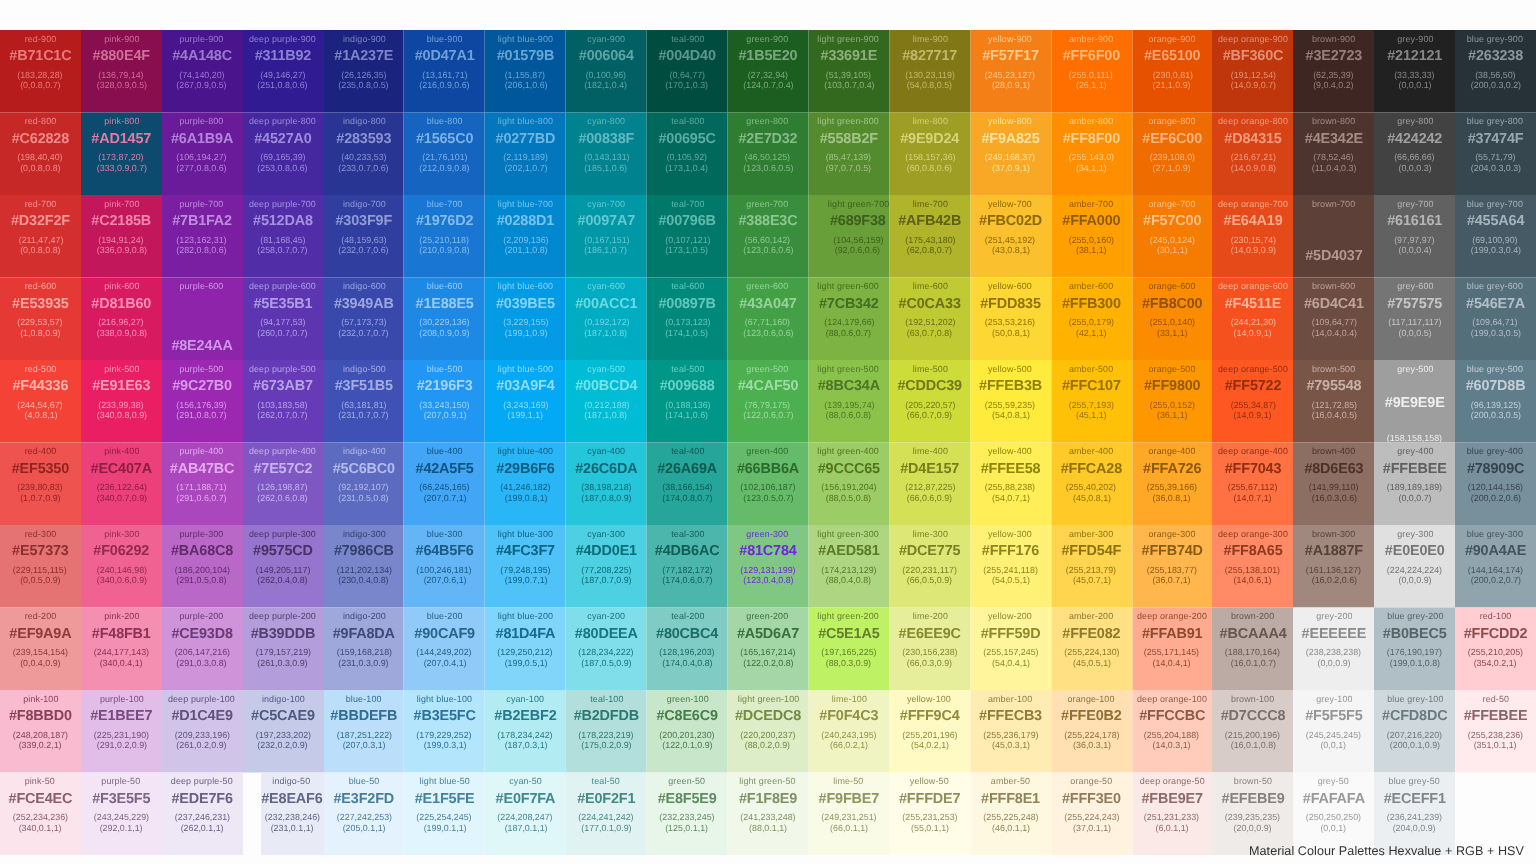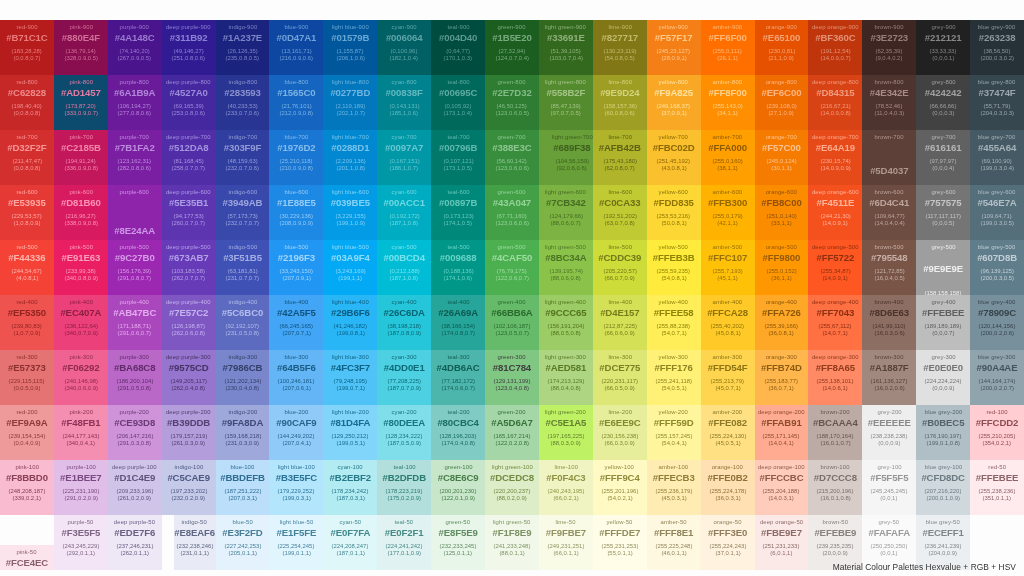--- a/index.html
+++ b/index.html
@@ -798,21 +798,21 @@
         <div class="chex">#4DD0E1</div>
         <div class="crgb">(77,208,225)</div>
         <div class="chsv">(187,0.7,0.9)</div>
       </div>
       <div class="cell" style="background: rgb(77, 182, 172); color: rgb(17, 94, 86);">
         <div class="cname">teal-300</div>
         <div class="chex">#4DB6AC</div>
         <div class="crgb">(77,182,172)</div>
         <div class="chsv">(174,0.6,0.7)</div>
       </div>
-      <div class="cell" style="background: rgb(129, 199, 132); color: #404040;">
+      <div class="cell" style="background: rgb(129, 199, 132); color: #6d28d9;">
         <div class="cname">green-300</div>
         <div class="chex">#81C784</div>
         <div class="crgb">(129,131,199)</div>
         <div class="chsv">(123,0.4,0.8)</div>
       </div>
       <div class="cell" style="background: rgb(174, 213, 129); color: rgb(90, 122, 38);">
         <div class="cname">light green-300</div>
         <div class="chex">#AED581</div>
         <div class="crgb">(174,213,129)</div>
         <div class="chsv">(88,0.4,0.8)</div>
@@ -1086,21 +1086,21 @@
         <div class="chex">#CFD8DC</div>
         <div class="crgb">(207,216,220)</div>
         <div class="chsv">(200,0.1,0.9)</div>
       </div>
       <div class="cell" style="background: rgb(255, 235, 238); color: rgb(140, 99, 103);">
         <div class="cname">red-50</div>
         <div class="chex">#FFEBEE</div>
         <div class="crgb">(255,238,236)</div>
         <div class="chsv">(351,0.1,1)</div>
       </div>
-      <div class="cell" style="background: rgb(252, 228, 236); color: rgb(138, 94, 108); margin-top: 30px;">
+      <div class="cell" style="background: rgb(252, 228, 236); color: rgb(138, 94, 108);">
         <div class="cname">pink-50</div>
         <div class="chex">#FCE4EC</div>
         <div class="crgb">(252,234,236)</div>
         <div class="chsv">(340,0.1,1)</div>
       </div>
       <div class="cell" style="background: rgb(243, 229, 245); color: rgb(126, 100, 132);">
         <div class="cname">purple-50</div>
         <div class="chex">#F3E5F5</div>
         <div class="crgb">(243,245,229)</div>
         <div class="chsv">(292,0.1,1)</div>

